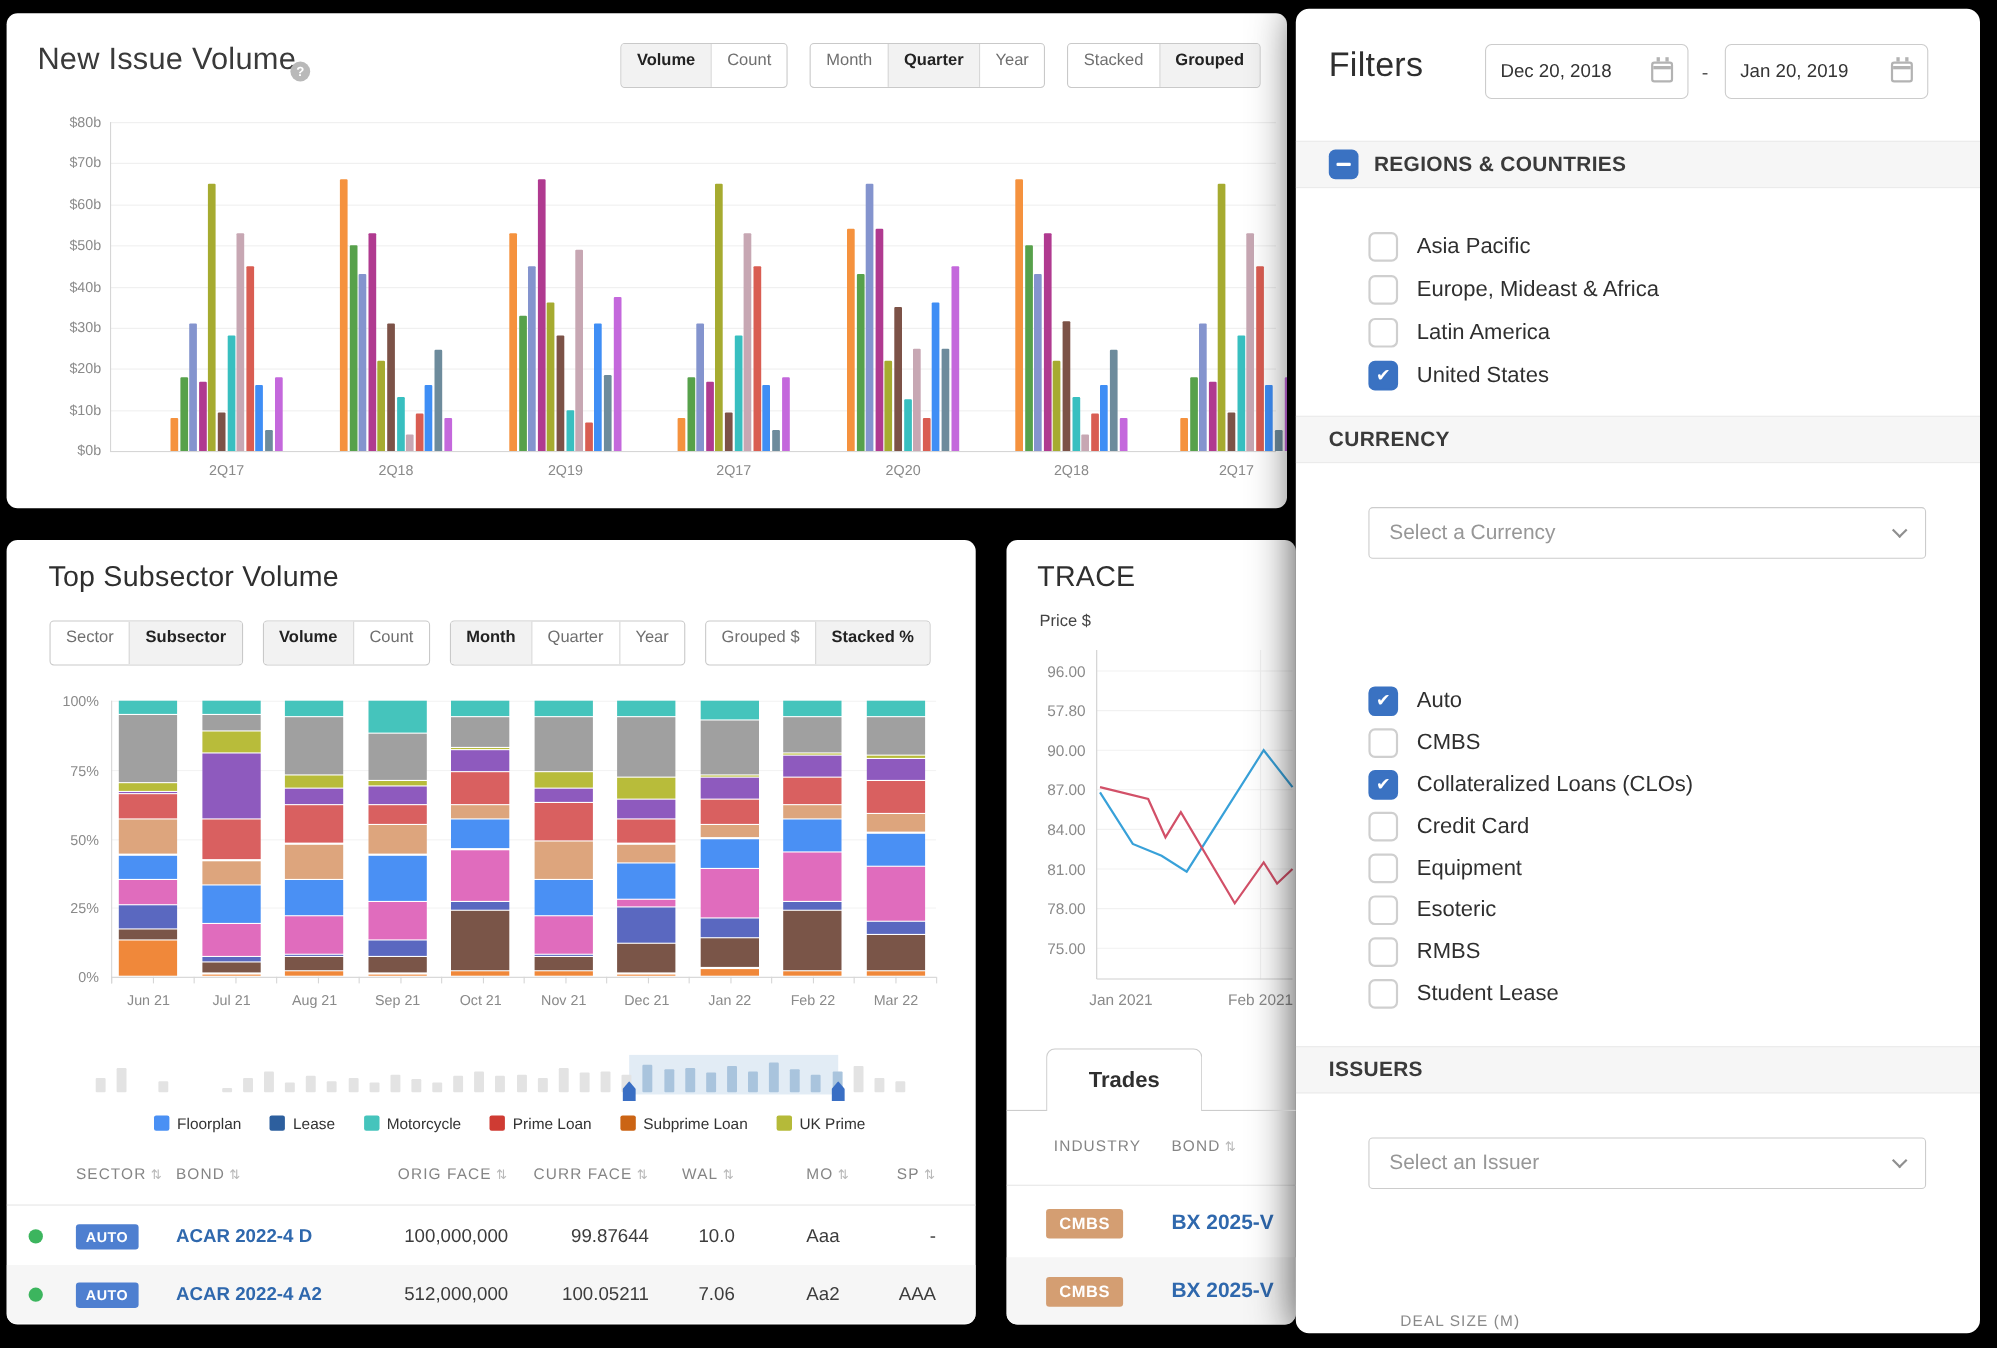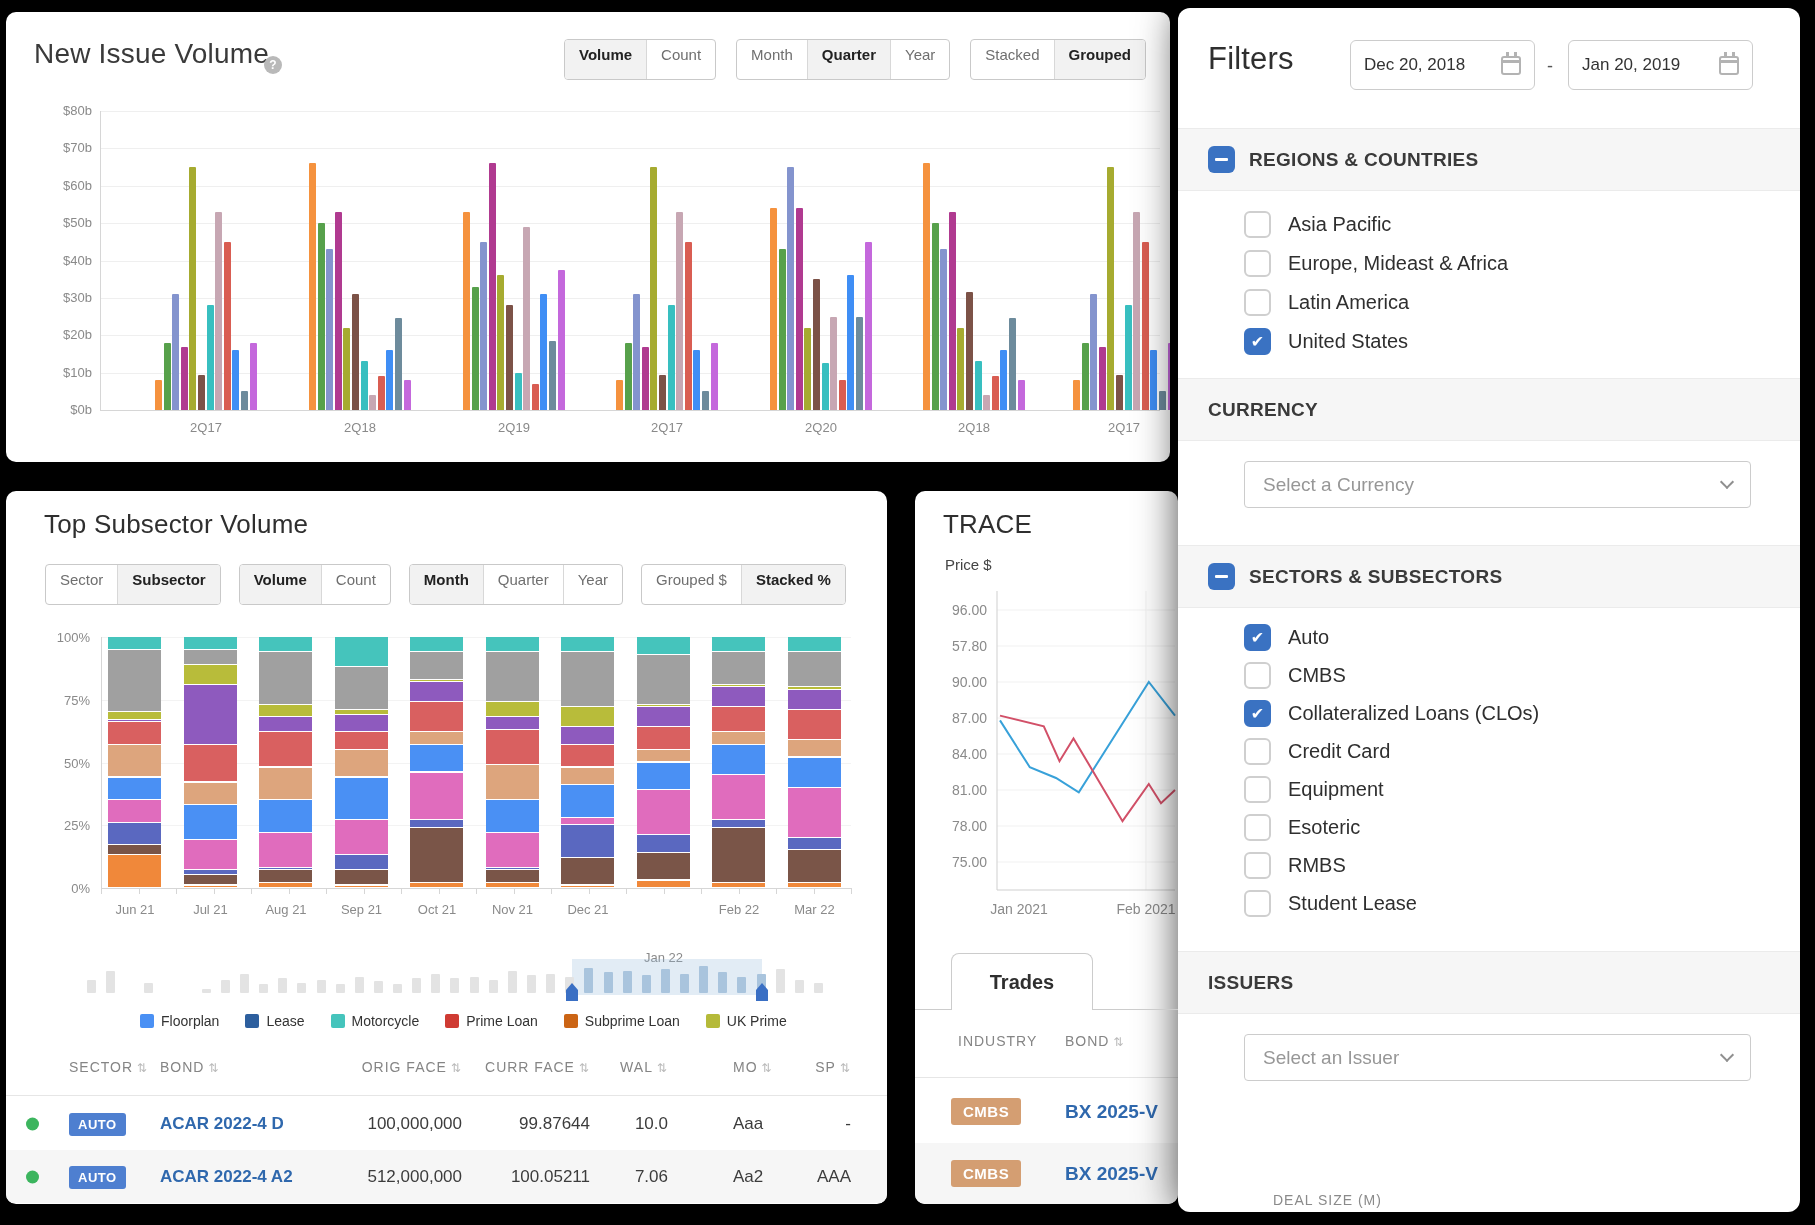--- a/index.html
+++ b/index.html
@@ -37,21 +37,21 @@
   .stripe{background:#f6f6f6;}
   .cell{position:absolute;font-size:17px;color:#3c3c3c;white-space:nowrap;top:50%;transform:translateY(-50%);}
   .cell.num{text-align:right;}
   .dot{width:13px;height:13px;border-radius:50%;background:#3cb55e;}
   .badge{font-size:13px;font-weight:bold;color:#fff;border-radius:3px;padding:4px 9px;letter-spacing:.5px;}
   .badge.auto{background:#4e7fd0;}
   .badge.cmbs{background:#d49e72;font-size:15px;padding:5px 12px;}
   .blink{color:#2f68ad;font-weight:bold;}
   .tab{position:absolute;background:#fff;border:1px solid #ccc;border-bottom:none;border-radius:8px 8px 0 0;
        display:flex;align-items:center;justify-content:center;font-size:20px;font-weight:bold;color:#2f2f2f;z-index:2;}
-  .band{position:absolute;left:0;right:0;height:63px;background:#f6f6f6;border-top:1px solid #ebebeb;
+  .band{position:absolute;left:0;right:0;height:43px;background:#f6f6f6;border-top:1px solid #ebebeb;
         border-bottom:1px solid #ebebeb;display:flex;align-items:center;padding-left:30px;gap:14px;}
   .blabel{font-size:19px;font-weight:bold;color:#3a3a3a;letter-spacing:.3px;}
   .minus{width:27px;height:27px;border-radius:6px;background:#3a72c2;position:relative;flex:none;}
   .minus::after{content:"";position:absolute;left:7px;top:12px;width:13px;height:3px;background:#fff;border-radius:1px;}
   .cbrow{position:absolute;display:flex;align-items:center;gap:17px;height:30px;}
   .cb{width:27px;height:27px;border:2px solid #cfcfcf;border-radius:6px;background:#fff;flex:none;
       display:flex;align-items:center;justify-content:center;color:#fff;font-size:16px;}
   .cb.on{background:#3a72c2;border-color:#3a72c2;}
   .cblabel{font-size:20px;color:#2f2f2f;}
   .select{position:absolute;border:1px solid #ccc;border-radius:4px;display:flex;align-items:center;
@@ -346,21 +346,21 @@
         <div class="seg" style="left: 630.5px; top: 361.9px; width: 53px; height: 26.6px; background: rgb(122, 85, 72);"></div>
         <div class="seg" style="left: 630.5px; top: 344.3px; width: 53px; height: 16.6px; background: rgb(90, 104, 192);"></div>
         <div class="seg" style="left: 630.5px; top: 299.1px; width: 53px; height: 44.2px; background: rgb(224, 108, 189);"></div>
         <div class="seg" style="left: 630.5px; top: 271.5px; width: 53px; height: 26.6px; background: rgb(74, 144, 244);"></div>
         <div class="seg" style="left: 630.5px; top: 258.9px; width: 53px; height: 11.6px; background: rgb(221, 165, 125);"></div>
         <div class="seg" style="left: 630.5px; top: 236.4px; width: 53px; height: 21.6px; background: rgb(217, 96, 96);"></div>
         <div class="seg" style="left: 630.5px; top: 216.3px; width: 53px; height: 19.1px; background: rgb(142, 90, 190);"></div>
         <div class="seg" style="left: 630.5px; top: 213.8px; width: 53px; height: 1.5px; background: rgb(184, 188, 58);"></div>
         <div class="seg" style="left: 630.5px; top: 163.6px; width: 53px; height: 49.2px; background: rgb(160, 160, 160);"></div>
         <div class="seg" style="left: 630.5px; top: 146px; width: 53px; height: 16.6px; background: rgb(69, 196, 188);"></div>
-        <div class="xtick" style="left: 617.5px; top: 411px; margin-top: 48px;">Jan 22</div>
+        <div class="xtick" style="left: 617.5px; top: 411px;">Jan 22</div>
         <div class="seg" style="left: 706px; top: 392px; width: 53px; height: 4px; background: rgb(240, 136, 58);"></div>
         <div class="seg" style="left: 706px; top: 336.8px; width: 53px; height: 54.2px; background: rgb(122, 85, 72);"></div>
         <div class="seg" style="left: 706px; top: 329.2px; width: 53px; height: 6.5px; background: rgb(90, 104, 192);"></div>
         <div class="seg" style="left: 706px; top: 284.1px; width: 53px; height: 44.2px; background: rgb(224, 108, 189);"></div>
         <div class="seg" style="left: 706px; top: 253.9px; width: 53px; height: 29.1px; background: rgb(74, 144, 244);"></div>
         <div class="seg" style="left: 706px; top: 241.4px; width: 53px; height: 11.6px; background: rgb(221, 165, 125);"></div>
         <div class="seg" style="left: 706px; top: 216.3px; width: 53px; height: 24.1px; background: rgb(217, 96, 96);"></div>
         <div class="seg" style="left: 706px; top: 196.2px; width: 53px; height: 19.1px; background: rgb(142, 90, 190);"></div>
         <div class="seg" style="left: 706px; top: 193.7px; width: 53px; height: 1.5px; background: rgb(184, 188, 58);"></div>
         <div class="seg" style="left: 706px; top: 161.1px; width: 53px; height: 31.6px; background: rgb(160, 160, 160);"></div>
@@ -573,24 +573,20 @@
       </div>
 
     <div class="band" style="top:370px;">
       <span class="blabel">CURRENCY</span>
     </div>
     <div class="select" style="left:66px;top:453px;width:507px;height:47px;">
       <span>Select a Currency</span>
       <span class="chev"></span>
     </div>
 
-    <div class="band" style="top:537px;">
-      <span class="minus"></span>
-      <span class="blabel">SECTORS &amp; SUBSECTORS</span>
-    </div>
     <div id="f-sectors">
         <div class="cbrow" style="left: 66px; top: 614px;">
           <div class="cb on">✔</div>
           <div class="cblabel">Auto</div>
         </div>
         <div class="cbrow" style="left: 66px; top: 652px;">
           <div class="cb"></div>
           <div class="cblabel">CMBS</div>
         </div>
         <div class="cbrow" style="left: 66px; top: 690px;">

